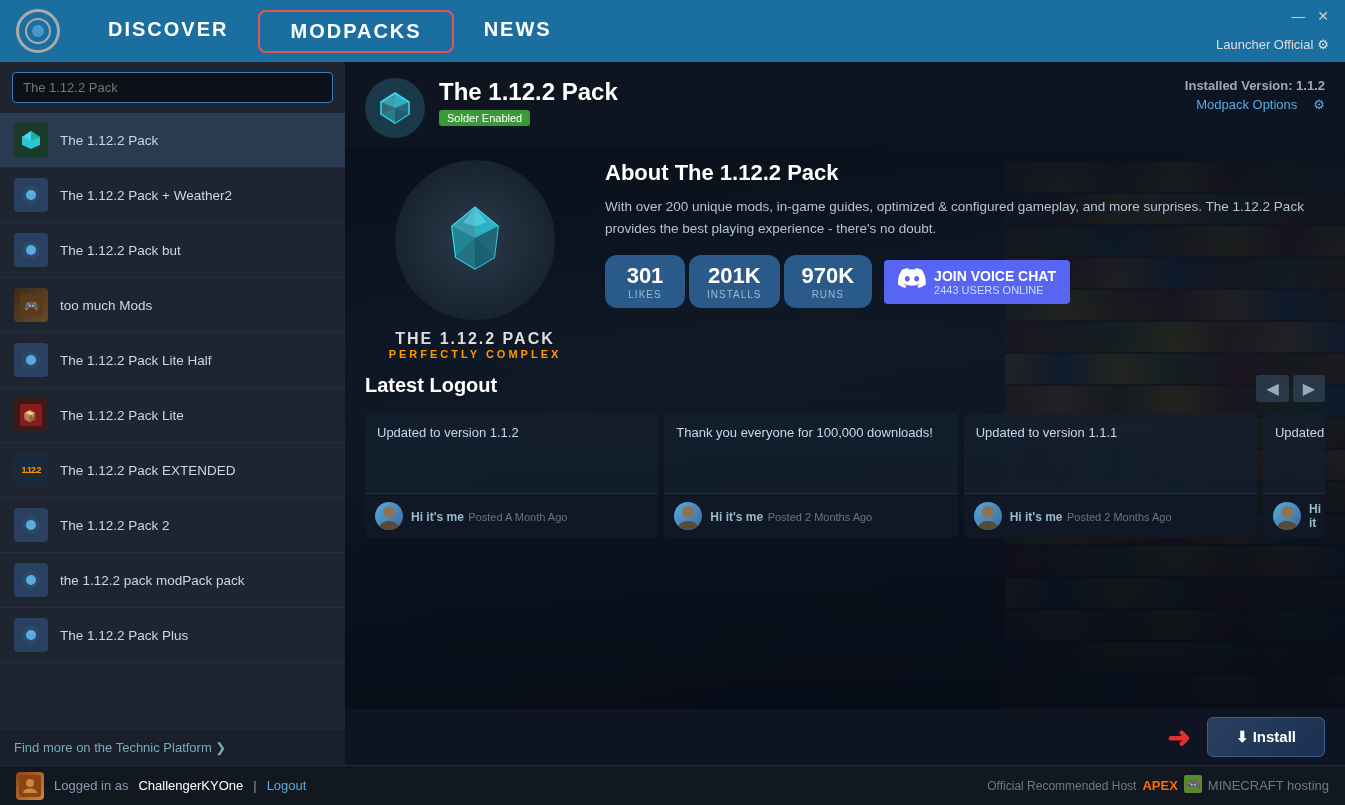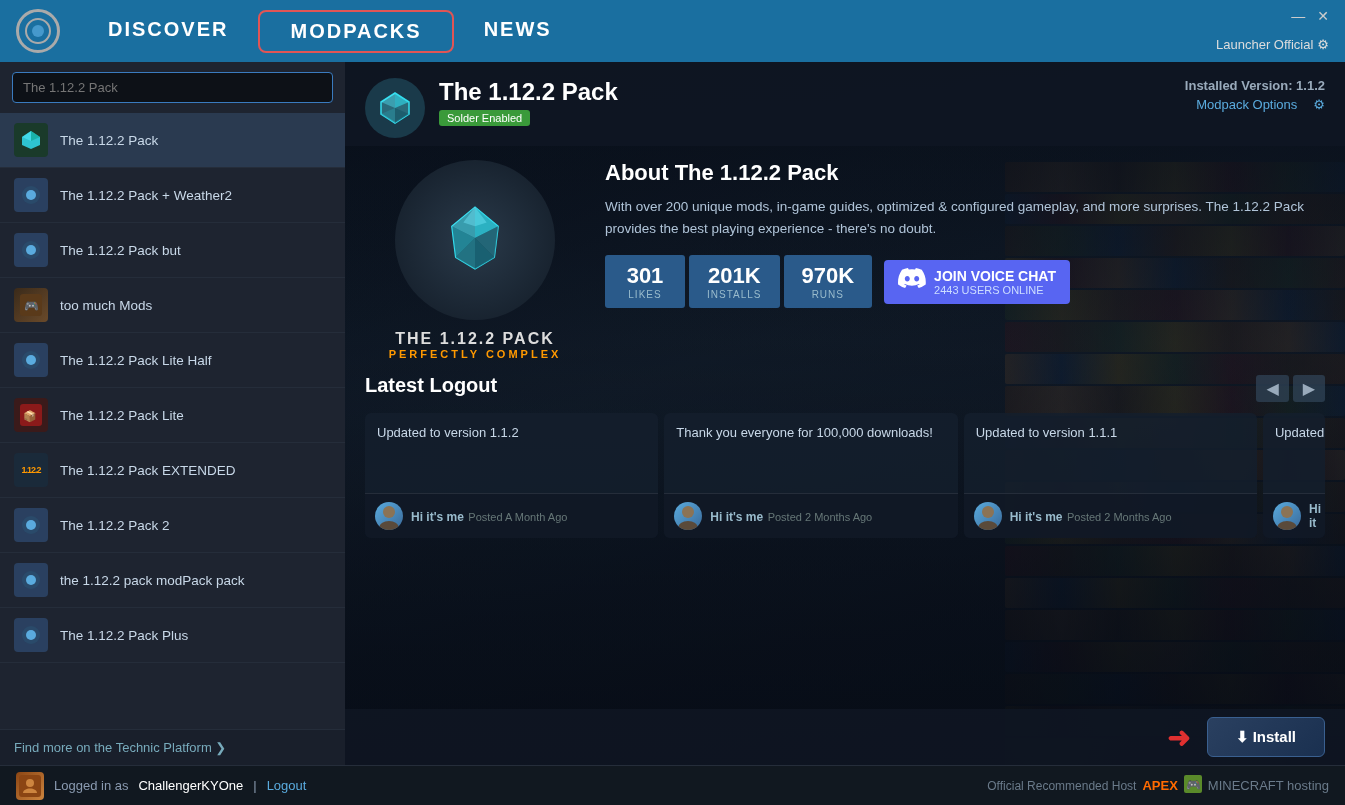--- a/index.html
+++ b/index.html
@@ -291,21 +291,21 @@
     
     .stats-row {
       display: flex;
       align-items: center;
       gap: 4px;
       margin-top: 16px;
     }
     .stat-box {
       background: #2a5a8a;
       padding: 8px 18px;
-      border-radius: 3px;
+      border-radius: 12px;
       text-align: center;
       min-width: 80px;
     }
     .stat-number {
       font-size: 22px;
       font-weight: 900;
       color: #fff;
     }
     .stat-label {
       font-size: 10px;

